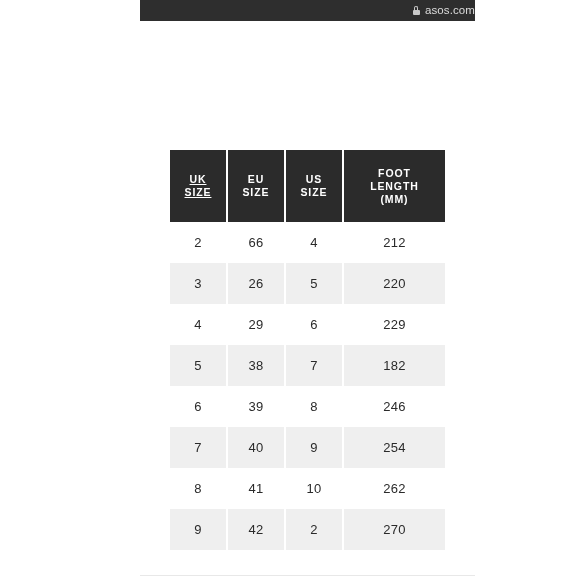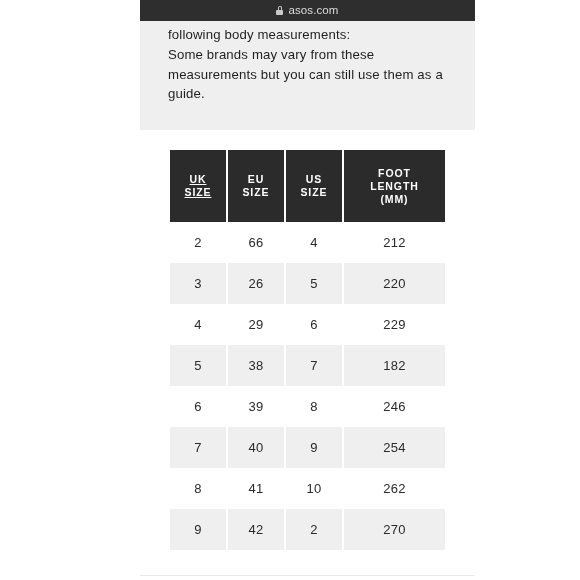--- a/index.html
+++ b/index.html
@@ -22,21 +22,21 @@
   
   .browser-bar {
     position: absolute;
     left: 140px;
     top: 0px;
     width: 335px;
     height: 21px;
     background: #2e2e2e;
     display: flex;
     align-items: center;
-    justify-content: center;
+    justify-content: flex-end;
     gap: 5px;
   }
   .lock-icon {
     display: inline-block;
     width: 7px;
     height: 9px;
     position: relative;
     flex: 0 0 auto;
   }
   .lock-icon .shackle {
@@ -141,28 +141,20 @@
 <div id="page">
 
   <div class="browser-bar">
     <span class="lock-icon">
       <span class="shackle"></span>
       <span class="body"></span>
     </span>
     <span class="browser-url">asos.com</span>
   </div>
 
-  <div class="content-panel">
-    <div class="panel-text">
-      <span class="line">following body measurements:</span>
-      <span class="line">Some brands may vary from these</span>
-      <span class="line">measurements but you can still use them as a</span>
-      <span class="line">guide.</span>
-    </div>
-  </div>
 
   <table class="size-table">
     <thead>
       <tr>
         <th class="col-uk">
           <span>UK</span><br>
           <span>SIZE</span>
         </th>
         <th class="col-eu">
           <span>EU</span><br>

